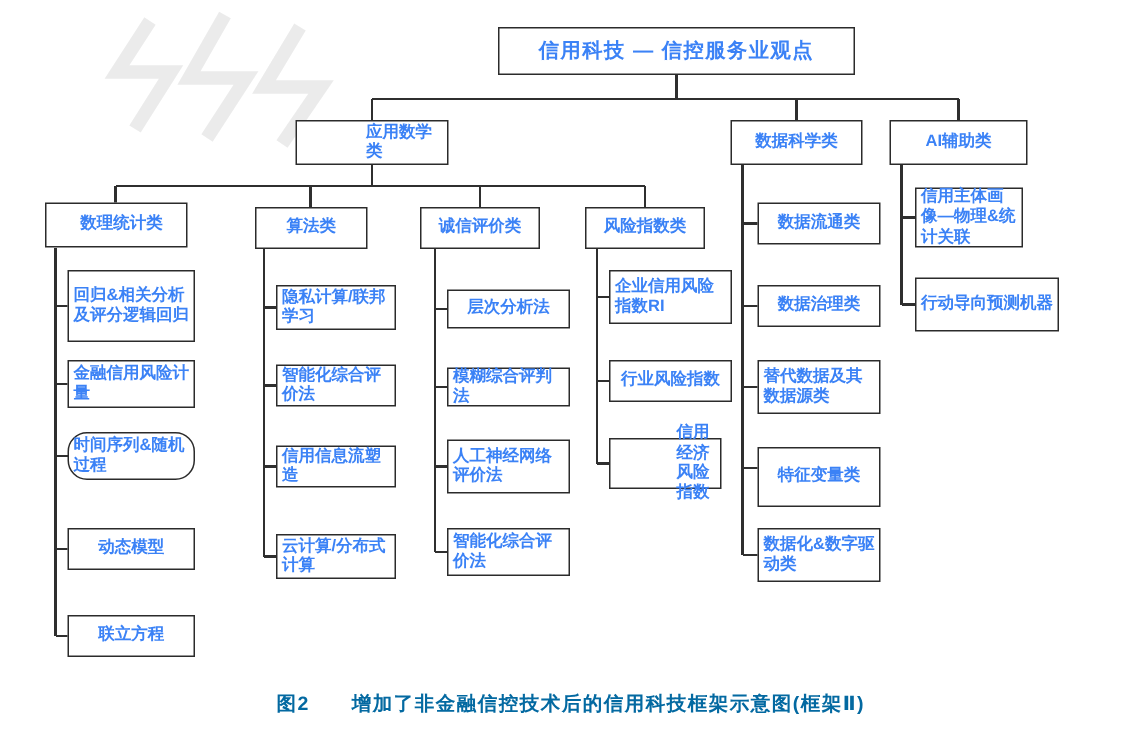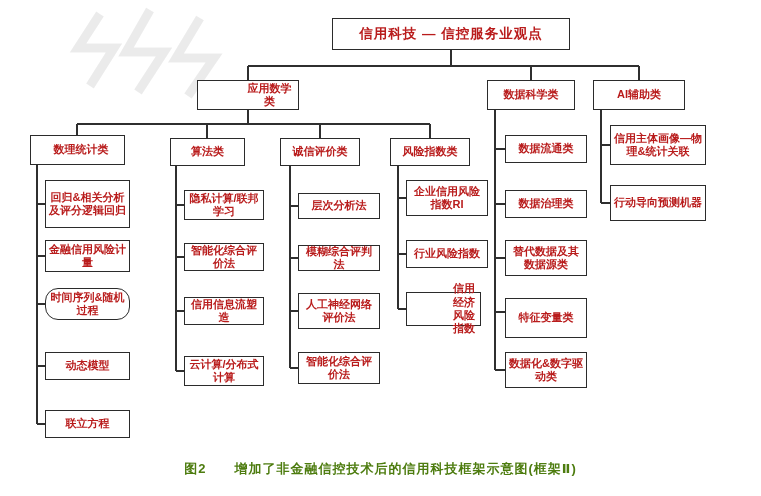--- a/index.html
+++ b/index.html
@@ -18,40 +18,39 @@
     pointer-events: none;
   }
   .node {
     position: absolute;
     box-sizing: border-box;
     border: 1.5px solid #2b2b2b;
     background: #ffffff;
     display: flex;
     align-items: center;
     justify-content: center;
-    text-align: center;
     font-size: 11px;
     font-weight: 600;
     line-height: 1.22;
-    color: #b91c1c;
+    color: #3b82f6;
     padding: 1px 3px;
   }
   .node.title {
     font-size: 13.5px;
     font-weight: 700;
     letter-spacing: 1px;
   }
   .caption {
     position: absolute;
     left: 0; right: 0;
     top: 460px;
     text-align: center;
     font-size: 13px;
     font-weight: 700;
-    color: #4d7c0f;
+    color: #0369a1;
     letter-spacing: 1px;
   }
 </style>
 </head>
 <body>
 
 <div class="stage">
 
   <svg class="lines" width="761" height="496" viewBox="0 0 761 496">
 
@@ -111,18 +110,18 @@
   <div class="node" style="left:406px; top:180px; width:82px; height:36px;">企业信用风险指数RI</div>
   <div class="node" style="left:406px; top:240px; width:82px; height:28px;">行业风险指数</div>
   <div class="node" style="left:406px; top:292px; width:75px; height:34px;padding-left:44px;">信用经济风险指数</div>
 
   <div class="node" style="left:505px; top:135px; width:82px; height:28px;">数据流通类</div>
   <div class="node" style="left:505px; top:190px; width:82px; height:28px;">数据治理类</div>
   <div class="node" style="left:505px; top:240px; width:82px; height:36px;">替代数据及其数据源类</div>
   <div class="node" style="left:505px; top:298px; width:82px; height:40px;">特征变量类</div>
   <div class="node" style="left:505px; top:352px; width:82px; height:36px;">数据化&amp;数字驱动类</div>
 
-  <div class="node" style="left:610px; top:125px; width:96px; height:40px;">信用主体画像—物理&amp;统计关联</div>
+  <div class="node" style="left:610px; top:125px; width:72px; height:40px;">信用主体画像—物理&amp;统计关联</div>
   <div class="node" style="left:610px; top:185px; width:96px; height:36px;">行动导向预测机器</div>
 
   <div class="caption">图2　　增加了非金融信控技术后的信用科技框架示意图(框架Ⅱ)</div>
 
 </div>
 
 </body></html>

